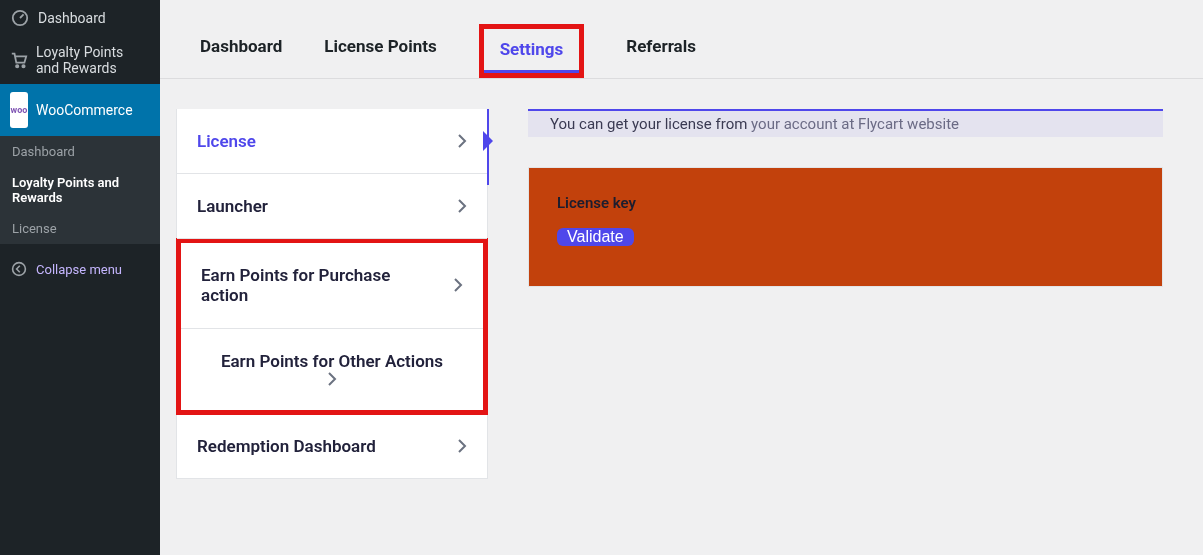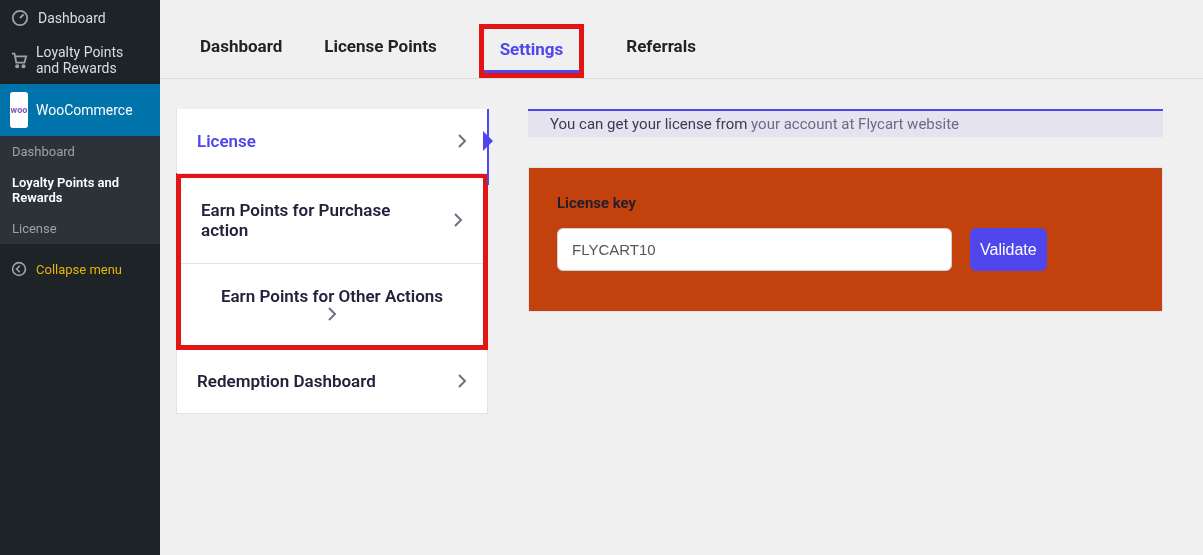--- a/index.html
+++ b/index.html
@@ -49,21 +49,21 @@
     padding: 8px 12px;
     font-size: 13px;
     color: #9ca2a7;
     cursor: pointer;
   }
   .sb-sub-item.sel { color: #fff; font-weight: 600; }
   .collapse-item {
     display: flex;
     align-items:center;
     padding: 10px;
-    color: #eab308;
+    color: #c4b5fd;
     font-size: 13px;
     cursor: pointer;
     margin-top: 6px;
   }
   .collapse-item .icon { margin-right:8px; width:18px; height:18px; display:flex; align-items:center; justify-content:center; }
   .woo-badge {
     width:18px; height:36px; background:#fff; color:#7f54b3; border-radius:3px;
     display:flex; align-items:center; justify-content:center; font-size:9px; font-weight:700;
     margin-right:8px;
   }
@@ -235,20 +235,28 @@
 
       <div class="settings-menu">
         <div class="sm-item active">
           <span>License</span>
           <span class="chev">
             <svg width="10" height="16" viewBox="0 0 10 16" fill="none" stroke="#6b7280" stroke-width="2">
                 <path d="M2 2l6 6-6 6"></path>
               </svg>
           </span>
           <span class="arrow-out"></span>
+        </div>
+        <div class="sm-item">
+          <span>Launcher</span>
+          <span class="chev">
+            <svg width="10" height="16" viewBox="0 0 10 16" fill="none" stroke="#6b7280" stroke-width="2">
+                <path d="M2 2l6 6-6 6"></path>
+              </svg>
+          </span>
         </div>
         <div class="sm-highlight-group">
           <div class="sm-item">
             <span style="max-width:220px;">Earn Points for Purchase action</span>
             <span class="chev">
               <svg width="10" height="16" viewBox="0 0 10 16" fill="none" stroke="#6b7280" stroke-width="2">
                   <path d="M2 2l6 6-6 6"></path>
                 </svg>
             </span>
           </div>
@@ -271,20 +279,19 @@
         </div>
       </div>
 
       <div class="panel-area">
         <div class="info-bar">
           <span>You can get your license from </span><span class="link">your account at Flycart website</span>
         </div>
         <div class="card">
           <div class="field-label">License key</div>
           <div class="field-row">
-            <input class="text-input" type="text" value="FLYCART10" style="">
             <button class="btn">Validate</button>
           </div>
         </div>
       </div>
     </div>
   </div>
 </div>
 
 </body></html>

